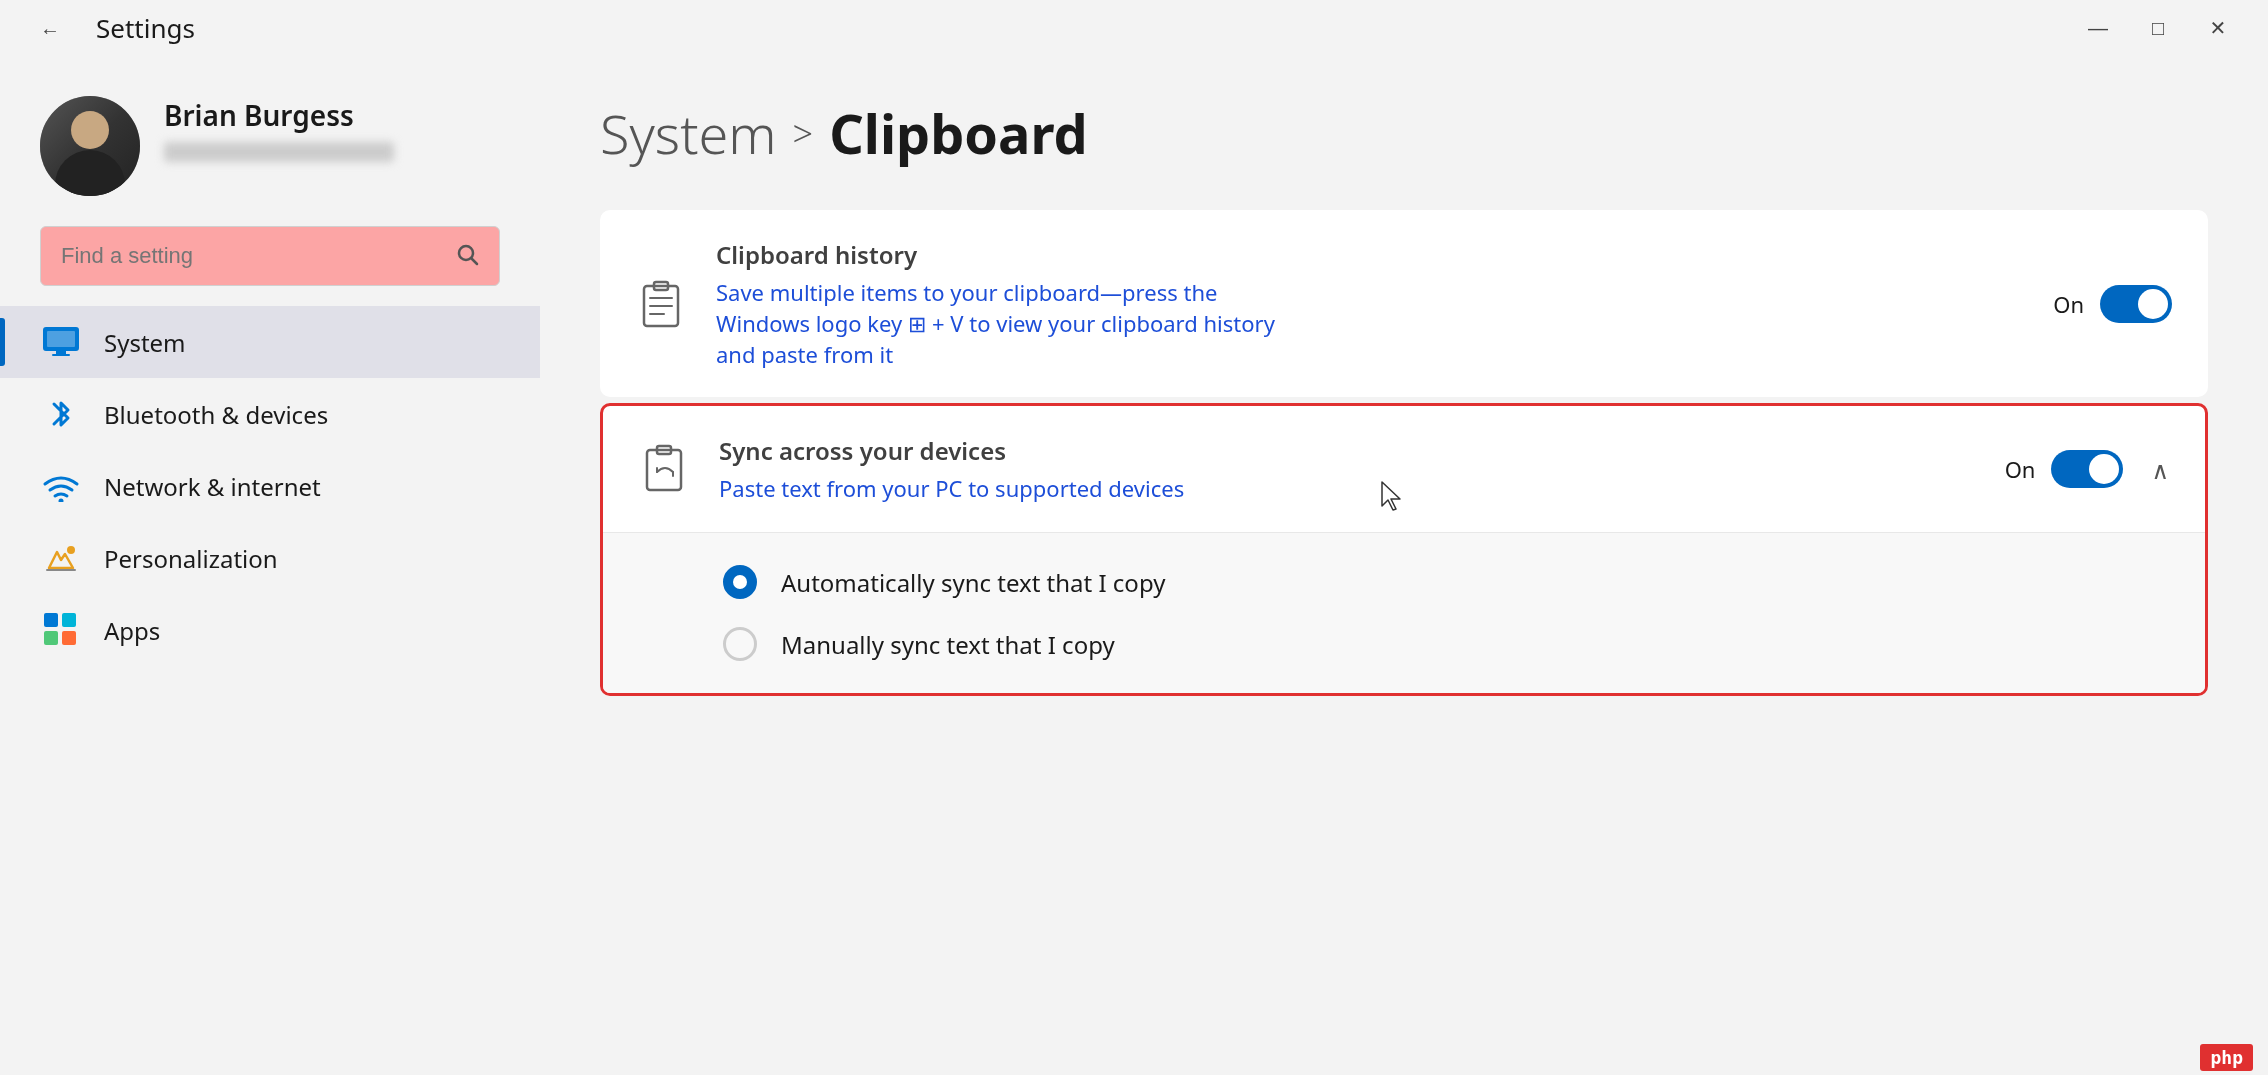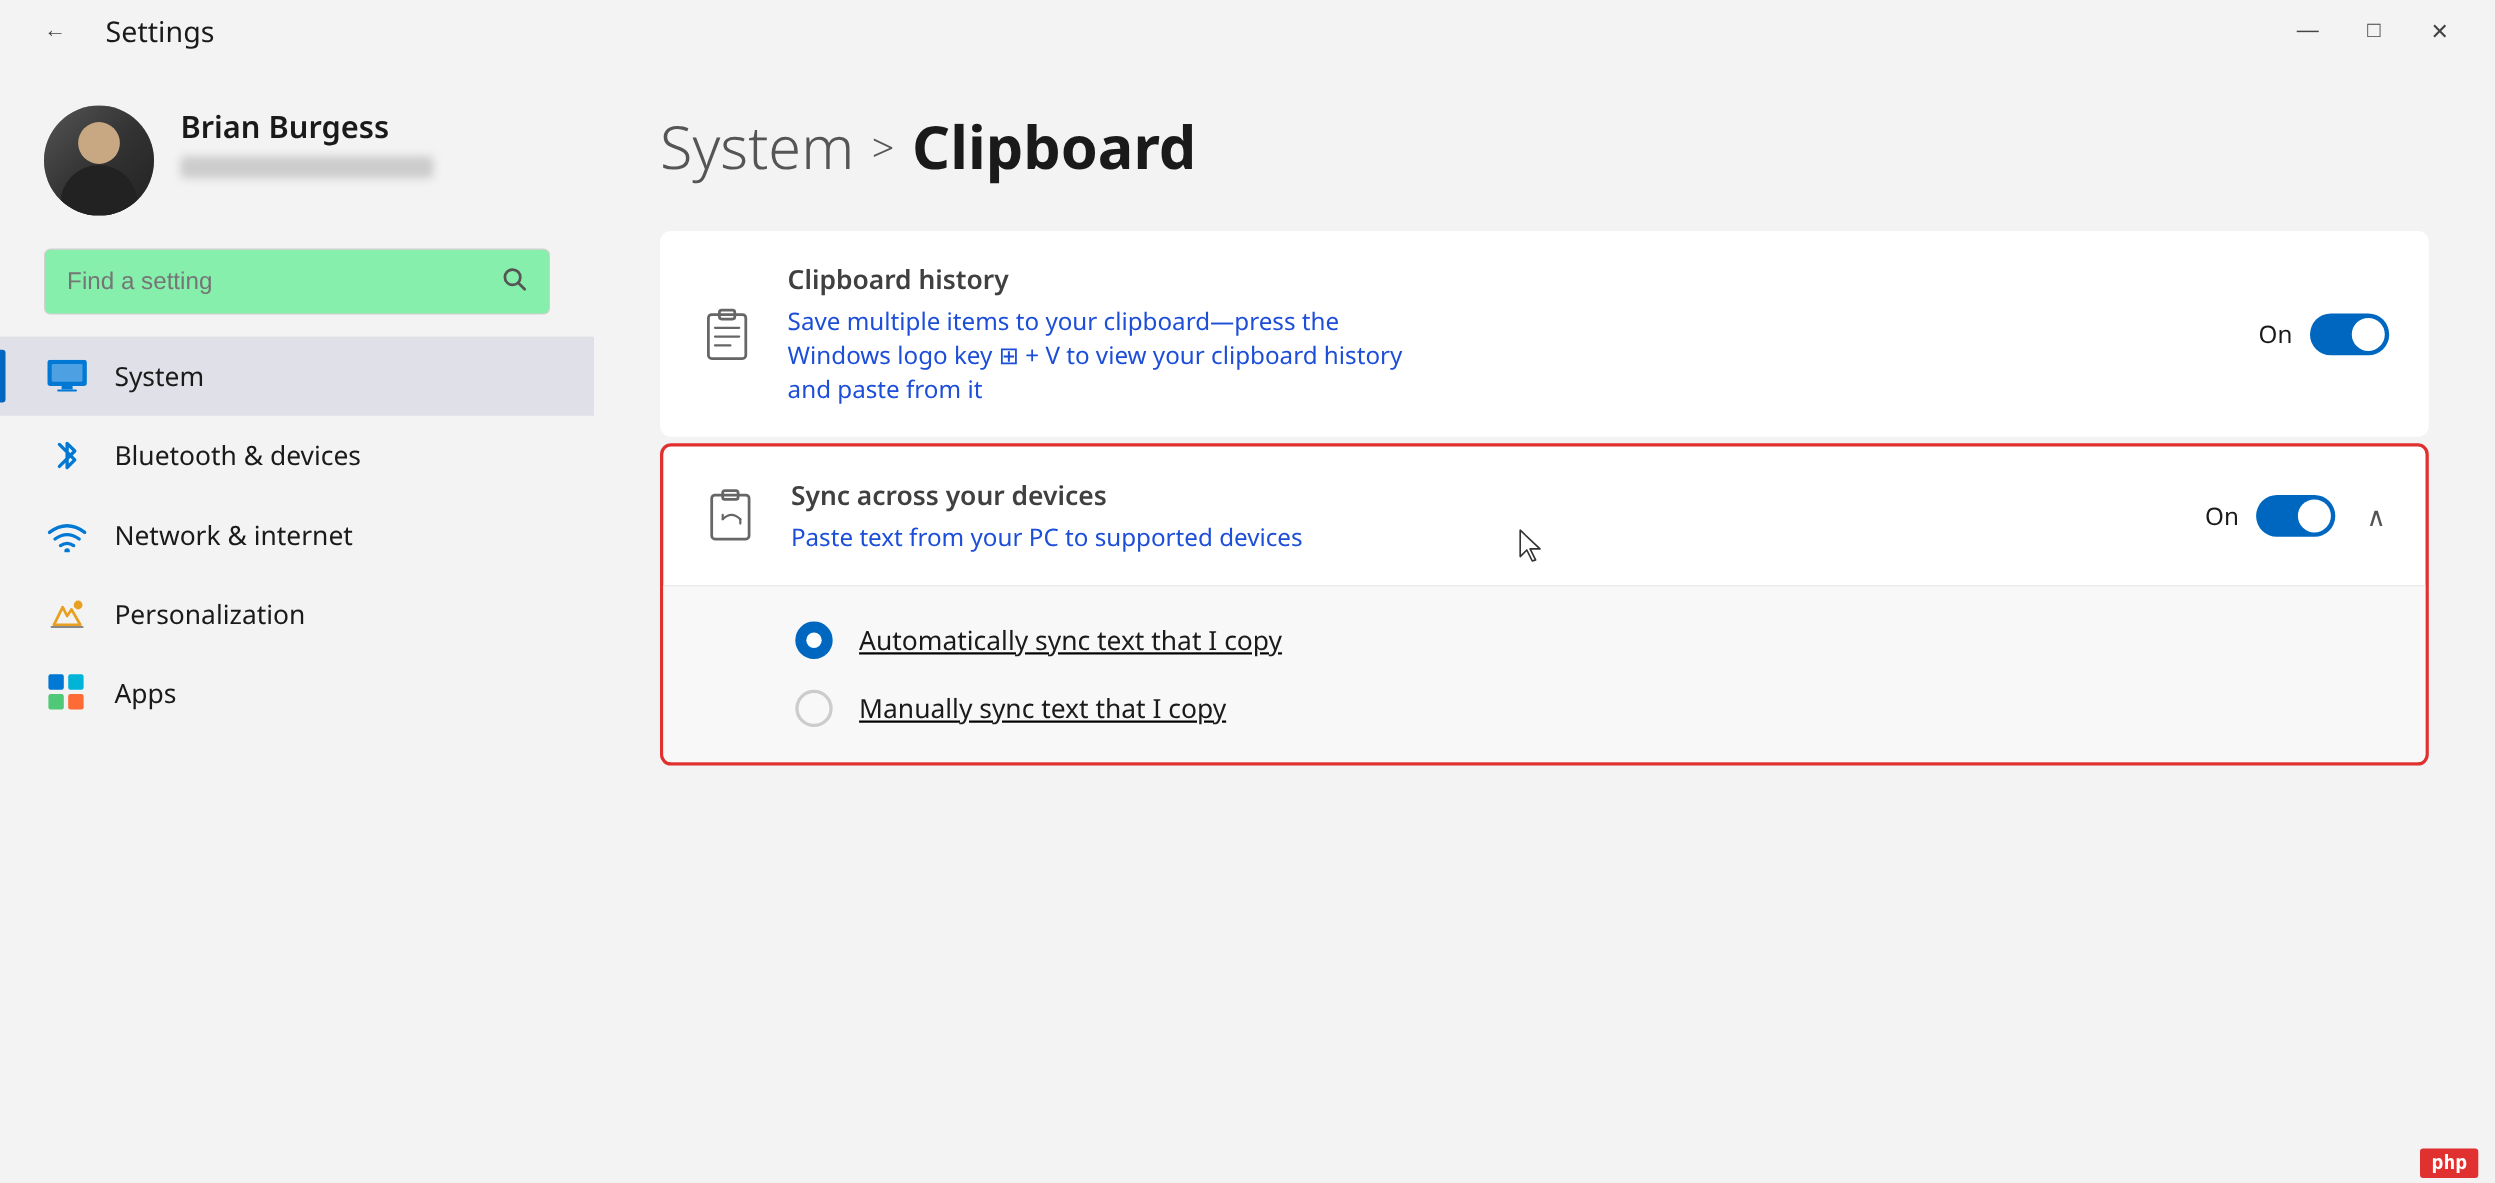--- a/index.html
+++ b/index.html
@@ -130,21 +130,21 @@
       filter: blur(4px);
     }
 
     
     .search-container {
       padding: 0 40px 20px 40px;
     }
     .search-box {
       display: flex;
       align-items: center;
-      background: #86efac;
+      background: #fca5a5;
       border: 1px solid #d0d0d0;
       border-radius: 6px;
       padding: 16px 20px;
       height: 60px;
       gap: 0;
     }
     .search-input {
       flex: 1;
       border: none;
       outline: none;
@@ -319,21 +319,20 @@
     }
 
     
     .expanded-options {
       background: #f8f8f8;
       border-top: 1px solid #e8e8e8;
       padding: 32px 120px;
       display: flex;
       flex-direction: column;
       gap: 28px;
-      text-decoration: underline;
     }
 
     .radio-option {
       display: flex;
       align-items: center;
       gap: 24px;
       cursor: pointer;
     }
 
     .radio-circle {

